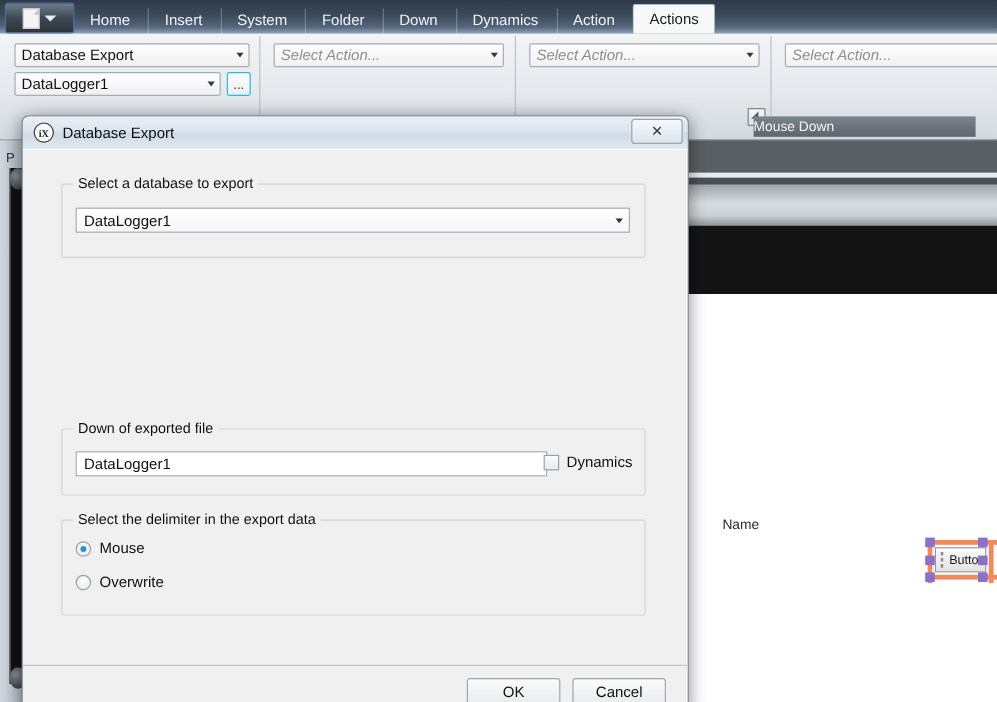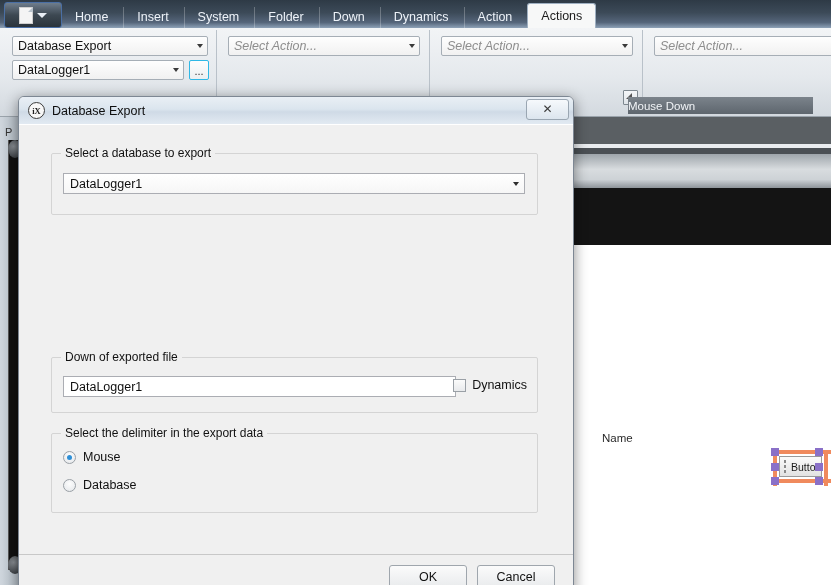--- a/index.html
+++ b/index.html
@@ -359,21 +359,21 @@
     </div>
 
     <div class="fs" id="fs-delim">
       <span class="lg">Select the delimiter in the export data</span>
       <div class="radio-row" style="top:16px;">
         <span class="radio on"></span>
         <span class="lbl">Mouse</span>
       </div>
       <div class="radio-row" style="top:44px;">
         <span class="radio"></span>
-        <span class="lbl">Database</span>
+        <span class="lbl">Overwrite</span>
       </div>
     </div>
   </div>
 
   <div class="dlg-footer">
     <div class="dbtn" id="btn-ok">OK</div>
     <div class="dbtn" id="btn-cancel">Cancel</div>
   </div>
 </div>
 

